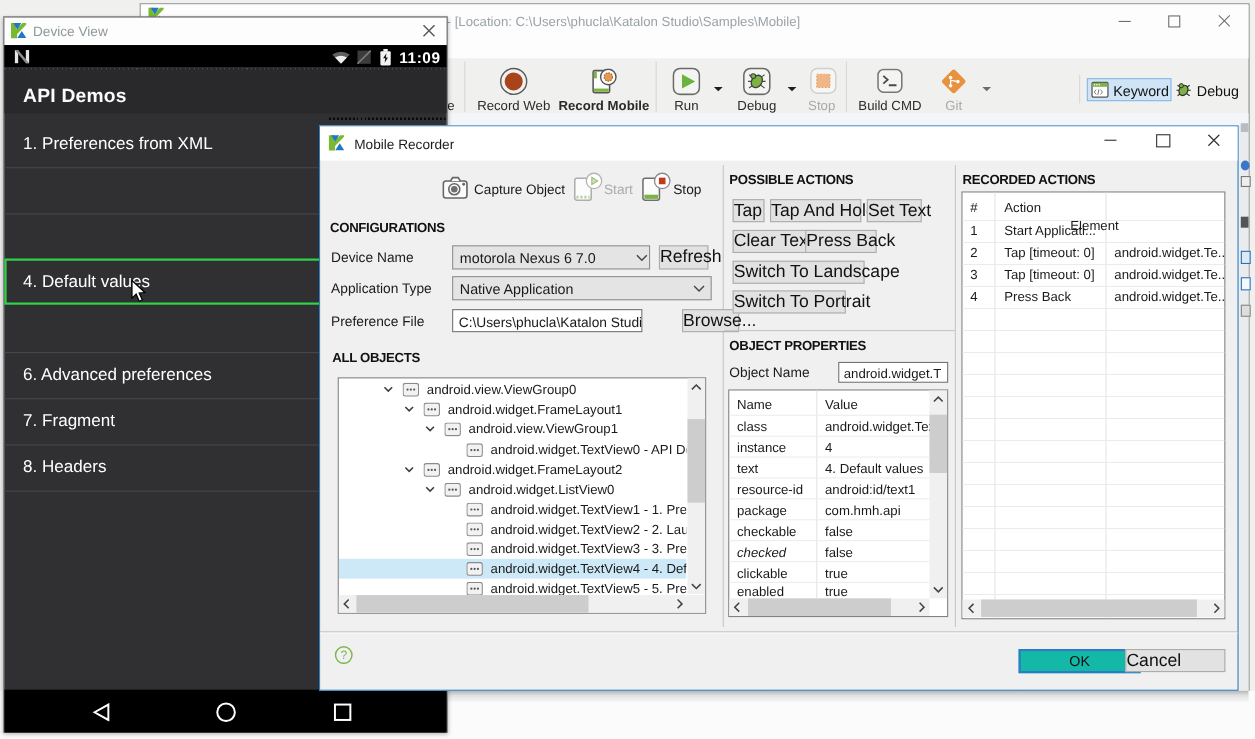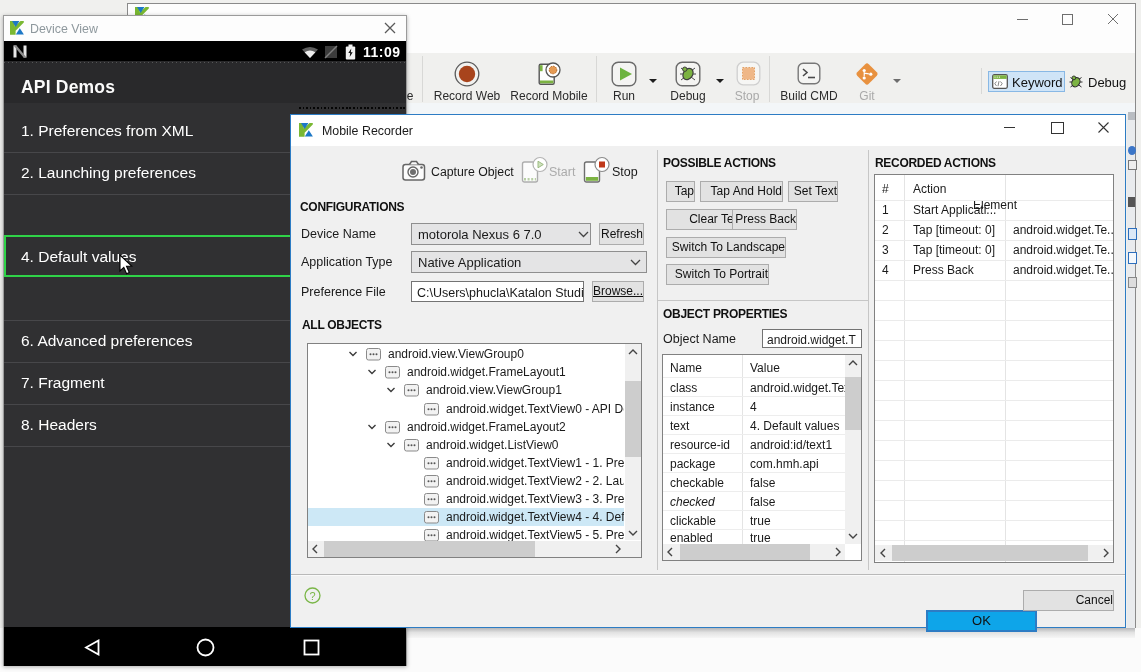--- a/index.html
+++ b/index.html
@@ -2,22 +2,22 @@
 <html><head>
 <meta charset="utf-8">
 <style>
   html,body{margin:0;padding:0;}
   body{width:1141px;height:672px;overflow:hidden;position:relative;
        background:#f0f0ee;font-family:"Liberation Sans",sans-serif;}
   .L{position:absolute;left:0;top:0;width:1141px;height:672px;}
   .a{position:absolute;}
   .lbl{font-size:12.5px;color:#1a1a1a;white-space:nowrap;}
   .sec{font-size:12px;font-weight:bold;color:#111;white-space:nowrap;letter-spacing:-0.3px;}
-  .btn{background:#e2e2e2;border:1px solid #acacac;font-size:12px;color:#111;
-       text-align:right;box-sizing:border-box;white-space:nowrap;}
+  .btn{background:#e2e2e2;border:1px solid #acacac;font-size:16px;color:#111;
+       text-align:left;box-sizing:border-box;white-space:nowrap;}
   .combo{background:#e4e4e5;border:1px solid #8f8f8f;box-sizing:border-box;}
   .inp{background:#fff;border:1px solid #737373;box-sizing:border-box;}
   .tlabel{font-size:12px;color:#2b2b2b;text-align:center;white-space:nowrap;}
   .sep{background:#d8d8d6;width:1px;}
   .trow{position:absolute;font-size:12px;color:#1a1a1a;white-space:nowrap;height:18px;line-height:18px;}
   .sb{background:#f0f0f0;position:absolute;}
   .sbt{background:#cdcdcd;position:absolute;}
   .cell{position:absolute;font-size:12px;color:#1a1a1a;white-space:nowrap;}
 </style>
 </head>
@@ -27,20 +27,21 @@
   <div class="a" style="left:127px;top:3px;width:1009px;height:637px;background:#f0f0ee;border:1px solid #8a8a8a;box-sizing:border-box;"></div>
   <div class="a" style="left:128px;top:4px;width:1007px;height:49px;background:#fdfdfd;"></div>
 
   <div class="a" style="left:134px;top:6px;width:16px;height:16px;">
     <svg width="16" height="16" viewBox="0 0 16 16">
       <polygon points="1,1 5.8,1 5.8,6.5 11.5,1 14.8,1 14.8,2.4 6.6,10.8 6.6,14.8 1,14.8" fill="#7ab833"></polygon>
       <polygon points="3,1 10.4,1 6.7,6.9" fill="#1d78c6"></polygon>
       <polygon points="10.8,8.2 14.9,14.6 6.8,14.6" fill="#1d78c6"></polygon>
     </svg>
   </div>
+  <div class="a" style="left:406px;top:13px;font-size:12px;color:#9aa3a8;white-space:nowrap;">- [Location: C:\Users\phucla\Katalon Studio\Samples\Mobile]</div>
 
   <div class="a" style="left:1017px;top:19px;width:11px;height:1px;background:#6e6e6e;"></div>
   <div class="a" style="left:1062px;top:14px;width:9px;height:9px;border:1px solid #6e6e6e;"></div>
   <svg class="a" style="left:1107px;top:13px;" width="12" height="12">
       <path d="M1 1 L11 11 M11 1 L1 11" stroke="#6e6e6e" stroke-width="1"></path>
     </svg>
 
   <div class="a sep" style="left:422px;top:56px;height:46px;"></div>
   <div class="a sep" style="left:596px;top:56px;height:46px;"></div>
   <div class="a sep" style="left:769px;top:56px;height:46px;"></div>
@@ -53,21 +54,21 @@
   </svg>
   <div class="a tlabel" style="left:467px;top:89px;transform:translateX(-50%);">Record Web</div>
 
   <svg class="a" style="left:538px;top:62px;" width="24" height="24">
     <rect x="1.2" y="2.2" width="15" height="20" rx="1.5" fill="#fdfdfd" stroke="#555" stroke-width="1.4"></rect>
     <rect x="2" y="18.5" width="13.4" height="2.8" fill="#7cb342"></rect>
     <rect x="1.8" y="3.2" width="2.8" height="6" fill="#7cb342"></rect>
     <circle cx="15" cy="8" r="7" fill="#fff" stroke="#555" stroke-width="1.3"></circle>
     <circle cx="15" cy="8" r="3.8" fill="#e59a53" stroke="#b06019" stroke-width="1" stroke-dasharray="1.5 1"></circle>
   </svg>
-  <div class="a tlabel" style="left:549px;top:89px;transform:translateX(-50%);">Record Mobile</div>
+  <div class="a tlabel" style="left:549px;top:89px;transform:translateX(-50%);font-weight:bold;">Record Mobile</div>
 
   <svg class="a" style="left:611px;top:61px;" width="26" height="26">
     <rect x="1.2" y="1.2" width="23.6" height="23.6" rx="6" fill="#f4f4f2" stroke="#6a6a6a" stroke-width="1.4"></rect>
     <polygon points="9,6.5 9,19.5 21,13" fill="#6cb33e"></polygon>
   </svg>
   <div class="a tlabel" style="left:624px;top:89px;transform:translateX(-50%);">Run</div>
   <div class="a" style="left:649px;top:79px;width:0;height:0;border-left:4px solid transparent;border-right:4px solid transparent;border-top:4.5px solid #1d1d1d;"></div>
 
   <svg class="a" style="left:675px;top:61px;" width="26" height="26">
     <rect x="1.2" y="1.2" width="23.6" height="23.6" rx="6" fill="#f4f4f2" stroke="#6a6a6a" stroke-width="1.4"></rect>
@@ -186,21 +187,20 @@
     <polygon points="6.3,4.5 3.3,9 5.2,9 4.7,13 7.7,8.2 5.8,8.2" fill="#111"></polygon>
   </svg>
   <div class="a" style="left:363px;top:44px;font-size:14px;font-weight:bold;color:#fff;letter-spacing:0.5px;">11:09</div>
 
   <div class="a" style="left:4px;top:61px;width:402px;height:42px;background:#29292b;"></div>
   <div class="a" style="left:4px;top:62px;width:402px;height:1px;background:repeating-linear-gradient(90deg,rgba(160,160,160,0.38) 0 1px,transparent 1px 4px);"></div>
   <div class="a" style="left:21px;top:77px;font-size:17.5px;font-weight:bold;color:#fafafa;letter-spacing:0.2px;">API Demos</div>
   <div class="a" style="left:299px;top:107px;width:106px;height:2px;background:repeating-linear-gradient(90deg,#050505 0 1.7px,transparent 1.7px 3.6px);"></div>
 
   <div class="a" style="left:21px;top:122px;font-size:15.5px;color:#fff;">1. Preferences from XML</div>
-  <div class="a" style="left:21px;top:164px;font-size:15.5px;color:#fff;">2. Launching preferences</div>
   <div class="a" style="left:21px;top:248px;font-size:15.5px;color:#fff;">4. Default values</div>
   <div class="a" style="left:21px;top:332px;font-size:15.5px;color:#fff;">6. Advanced preferences</div>
   <div class="a" style="left:21px;top:374px;font-size:15.5px;color:#fff;">7. Fragment</div>
   <div class="a" style="left:21px;top:416px;font-size:15.5px;color:#fff;">8. Headers</div>
   <div class="a" style="left:4px;top:152px;width:402px;height:1px;background:#47474a;"></div>
   <div class="a" style="left:4px;top:194px;width:402px;height:1px;background:#47474a;"></div>
   <div class="a" style="left:4px;top:320px;width:402px;height:1px;background:#47474a;"></div>
   <div class="a" style="left:4px;top:362px;width:402px;height:1px;background:#47474a;"></div>
   <div class="a" style="left:4px;top:404px;width:402px;height:1px;background:#47474a;"></div>
   <div class="a" style="left:4px;top:446px;width:402px;height:1px;background:#47474a;"></div>
@@ -280,21 +280,21 @@
   <div class="a lbl" style="left:301px;top:255px;">Application Type</div>
   <div class="a combo" style="left:411px;top:251px;width:236px;height:22px;"></div>
   <div class="a" style="left:418px;top:255px;font-size:13px;color:#1a1a1a;">Native Application</div>
   <svg class="a" style="left:630px;top:259px;" width="11" height="7">
       <path d="M1 1 L5.5 5.5 L10 1" fill="none" stroke="#444" stroke-width="1.3"></path>
     </svg>
   <div class="a lbl" style="left:301px;top:285px;">Preference File</div>
   <div class="a inp" style="left:411px;top:281px;width:173px;height:21px;overflow:hidden;">
       <div style="font-size:12.5px;color:#1a1a1a;margin:3.5px 0 0 5px;white-space:nowrap;">C:\Users\phucla\Katalon Studio</div>
     </div>
-  <div class="a btn" style="left:592px;top:281px;width:52px;height:21px;line-height:19px;text-decoration:underline;">Browse...</div>
+  <div class="a btn" style="left:620px;top:281px;width:52px;height:21px;line-height:19px;">Browse...</div>
 
   <div class="a sec" style="left:302px;top:318px;">ALL OBJECTS</div>
   <div class="a" style="left:307px;top:343px;width:335px;height:215px;background:#fff;border:1px solid #818181;box-sizing:border-box;"></div>
   <div class="a" style="left:308px;top:345px;width:316px;height:196px;overflow:hidden;">
 
     <div class="a" style="left:0;top:163px;width:316px;height:18px;background:#cde8f6;"></div>
 
     <svg class="a" style="left:40px;top:4px;" width="10" height="10">
         <path d="M1.5 3 L5 6.5 L8.5 3" fill="none" stroke="#3c3c3c" stroke-width="1.4"></path>
       </svg>
@@ -409,21 +409,21 @@
     </svg>
   <svg class="a" style="left:614px;top:544px;" width="8" height="10">
       <path d="M2 1 L6 5 L2 9" fill="none" stroke="#444" stroke-width="1.4"></path>
     </svg>
   <div class="sbt a" style="left:324px;top:541px;width:211px;height:16px;"></div>
 
   <svg class="a" style="left:304px;top:587px;" width="17" height="17">
     <circle cx="8.5" cy="8.5" r="7.5" fill="none" stroke="#7ab648" stroke-width="1.3"></circle>
     <text x="8.5" y="12.5" font-size="11" fill="#7ab648" text-anchor="middle" font-family="Liberation Sans">?</text>
   </svg>
-  <div class="a" style="left:926px;top:590px;width:111px;height:22px;background:#0ea5e9;border:2px solid #2d7cc4;box-sizing:border-box;font-size:13px;text-align:center;line-height:18px;color:#111;margin-top:20px;">OK</div>
+  <div class="a" style="left:926px;top:590px;width:111px;height:22px;background:#14b8a6;border:2px solid #2d7cc4;box-sizing:border-box;font-size:13px;text-align:center;line-height:18px;color:#111;">OK</div>
   <div class="a btn" style="left:1023px;top:590px;width:91px;height:21px;line-height:19px;">Cancel</div>
 
   <div class="a sec" style="left:663px;top:156px;">POSSIBLE ACTIONS</div>
   <div class="a btn" style="left:666px;top:181px;width:29px;height:21px;line-height:19px;">Tap</div>
   <div class="a btn" style="left:700px;top:181px;width:83px;height:21px;line-height:19px;">Tap And Hold</div>
   <div class="a btn" style="left:788px;top:181px;width:50px;height:21px;line-height:19px;">Set Text</div>
   <div class="a btn" style="left:666px;top:209px;width:78px;height:21px;line-height:19px;">Clear Text</div>
   <div class="a btn" style="left:732px;top:209px;width:65px;height:21px;line-height:19px;">Press Back</div>
   <div class="a btn" style="left:666px;top:237px;width:120px;height:21px;line-height:19px;">Switch To Landscape</div>
   <div class="a btn" style="left:666px;top:264px;width:103px;height:21px;line-height:19px;">Switch To Portrait</div>

